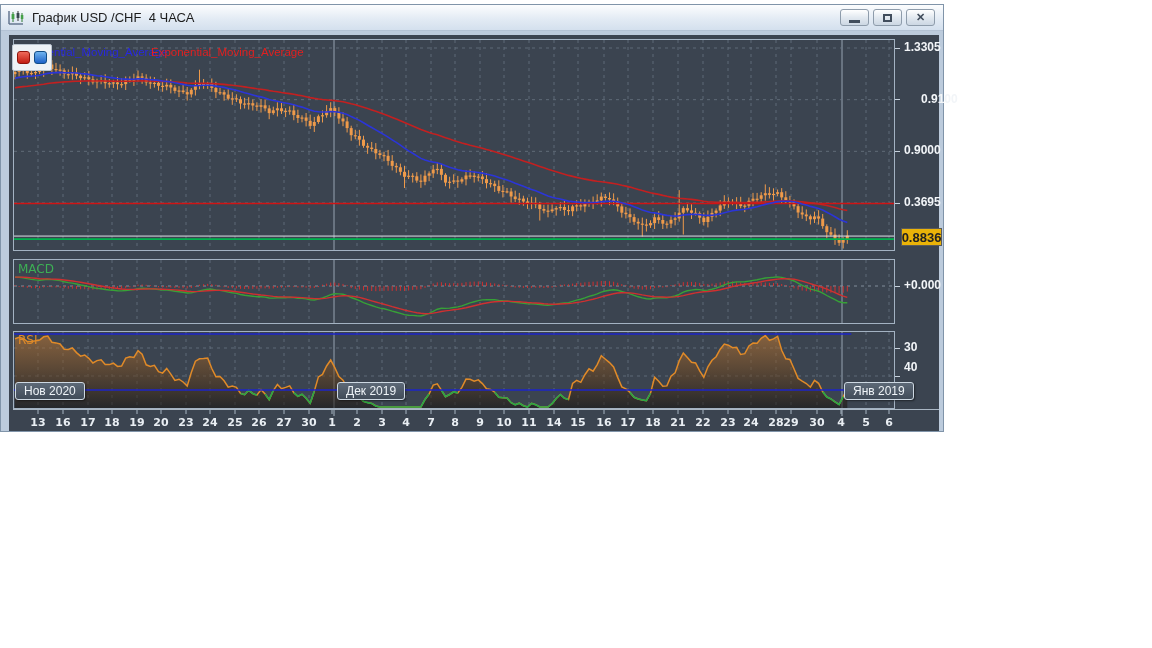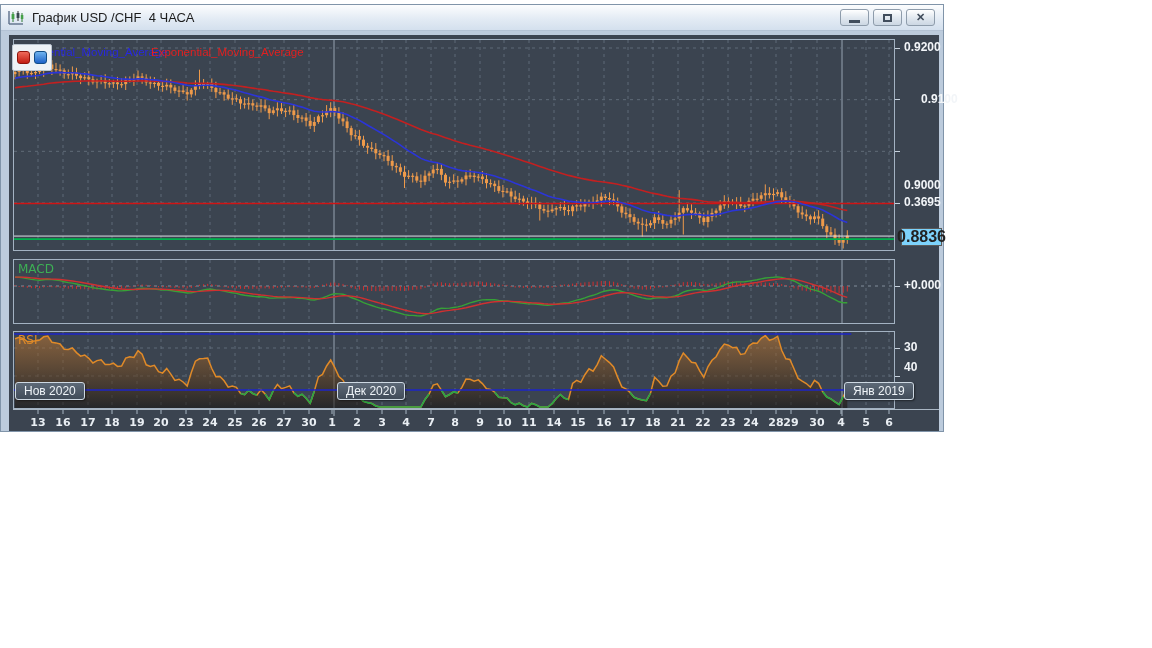--- a/index.html
+++ b/index.html
@@ -20,22 +20,22 @@
   .g-close{font-size:11px;font-weight:700;color:#414d5c;line-height:1;}
   .chart-frame{position:absolute;left:8px;top:30px;width:930px;height:396px;background:#3b4450;}
   .panel{position:absolute;left:4px;border:1px solid #a3b2c2;display:block;}
   #main-svg{top:4px;}
   #macd-svg{top:224px;}
   #rsi-svg{top:296px;}
   #axis-svg{position:absolute;left:4px;top:374px;}
   .price-scale{position:absolute;left:886px;top:0;width:44px;height:396px;}
   .scale-label{position:absolute;left:9px;color:#f2f5f8;font-size:12px;font-weight:700;white-space:nowrap;}
   .scale-tick{position:absolute;left:0;width:5px;height:1px;background:#c7d2dd;}
-  .price-tag{position:absolute;left:6px;width:39px;height:16px;background:#7dd3fc;border:1px solid #5a5a5a;
-             color:#222;font-size:16px;font-weight:700;display:flex;align-items:center;justify-content:center;}
+  .price-tag{position:absolute;left:6px;width:39px;height:16px;background:#eab308;border:1px solid #5a5a5a;
+             color:#222;font-size:13px;font-weight:700;display:flex;align-items:center;justify-content:center;}
   .date-box{position:absolute;top:347px;height:16px;padding:0 8px;
             background:linear-gradient(#5d6977,#414c59);
             border:1px solid #cdd8e2;border-radius:3px;color:#eef3f7;font-size:12px;line-height:16px;
             box-shadow:1px 1px 2px rgba(0,0,0,.45);white-space:nowrap;}
   .ind-label{position:absolute;top:11px;font-size:11.5px;white-space:nowrap;z-index:2;}
   .ind-blue{left:6px;color:#2828e0;}
   .ind-red{left:142px;color:#e02020;}
   .btn-box{position:absolute;left:3px;top:9px;width:38px;height:25px;z-index:3;
            background:#eef2f6;border:1px solid #b9c4cf;border-radius:2px;
            display:flex;align-items:center;justify-content:center;gap:4px;}
@@ -913,34 +913,34 @@
 
     <span class="ind-label ind-blue">Exponential_Moving_Average</span>
     <span class="ind-label ind-red">Exponential_Moving_Average</span>
     <div class="btn-box">
       <button class="mini-btn mini-red"></button>
       <button class="mini-btn mini-blue"></button>
     </div>
 
     <div class="price-scale">
         <div class="scale-tick" style="top: 12.5px;"></div>
-        <div class="scale-label" style="top: 5px;">0.9200</div>
+        <div class="scale-label" style="top: 5px;">1.3305</div>
         <div class="scale-tick" style="top: 64.167px;"></div>
         <div class="scale-label" style="top: 56.667px; margin-left: 17px;">0.9100</div>
         <div class="scale-tick" style="top: 115.834px;"></div>
-        <div class="scale-label" style="top: 108.334px; margin-top: 35px;">0.9000</div>
+        <div class="scale-label" style="top: 108.334px;">0.9000</div>
         <div class="scale-tick" style="top: 167.501px;"></div>
         <div class="scale-label" style="top: 160.001px;">0.3695</div>
         <div class="scale-tick" style="top: 250.5px;"></div>
         <div class="scale-label" style="top: 243px;">+0.000</div>
         <div class="scale-tick" style="top: 312.5px;"></div>
         <div class="scale-label" style="top: 305px;">30</div>
         <div class="scale-tick" style="top: 340.5px;"></div>
         <div class="scale-label" style="top: 325px;">40</div>
         <div class="price-tag" style="top: 193.068px;">0.8836</div>
       </div>
     <div id="date-boxes">
         <div class="date-box" style="left: 6px;">Нов 2020</div>
-        <div class="date-box" style="left: 328px;">Дек 2020</div>
+        <div class="date-box" style="left: 328px;">Дек 2019</div>
         <div class="date-box" style="left: 835px;">Янв 2019</div>
       </div>
   </div>
 </div>
 
 </body></html>

